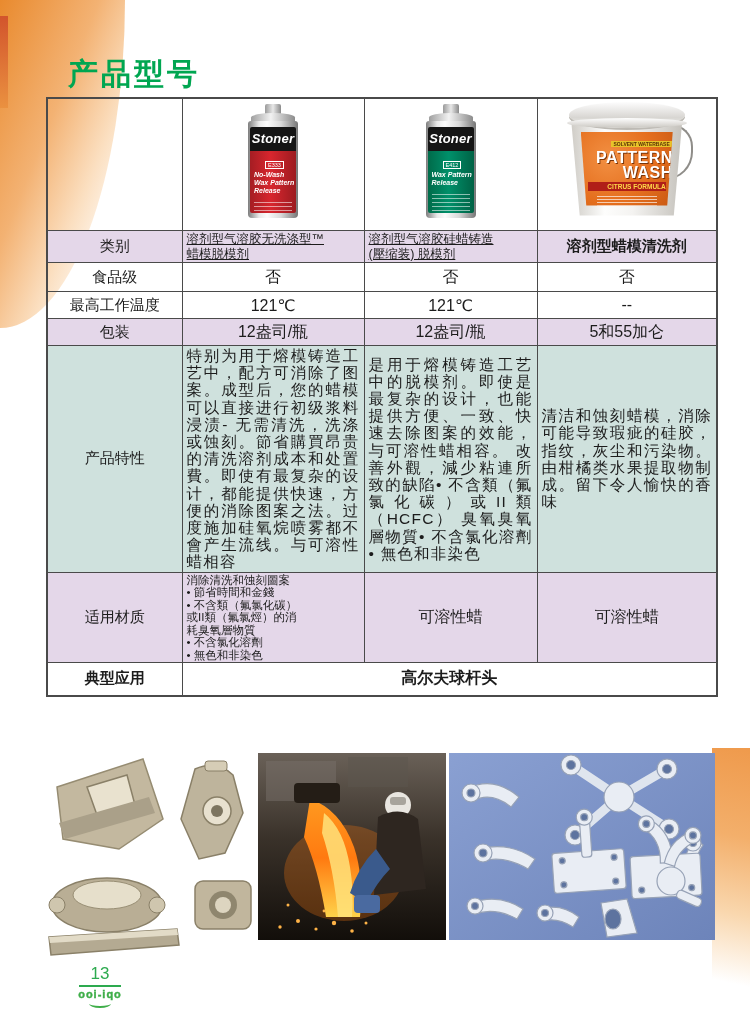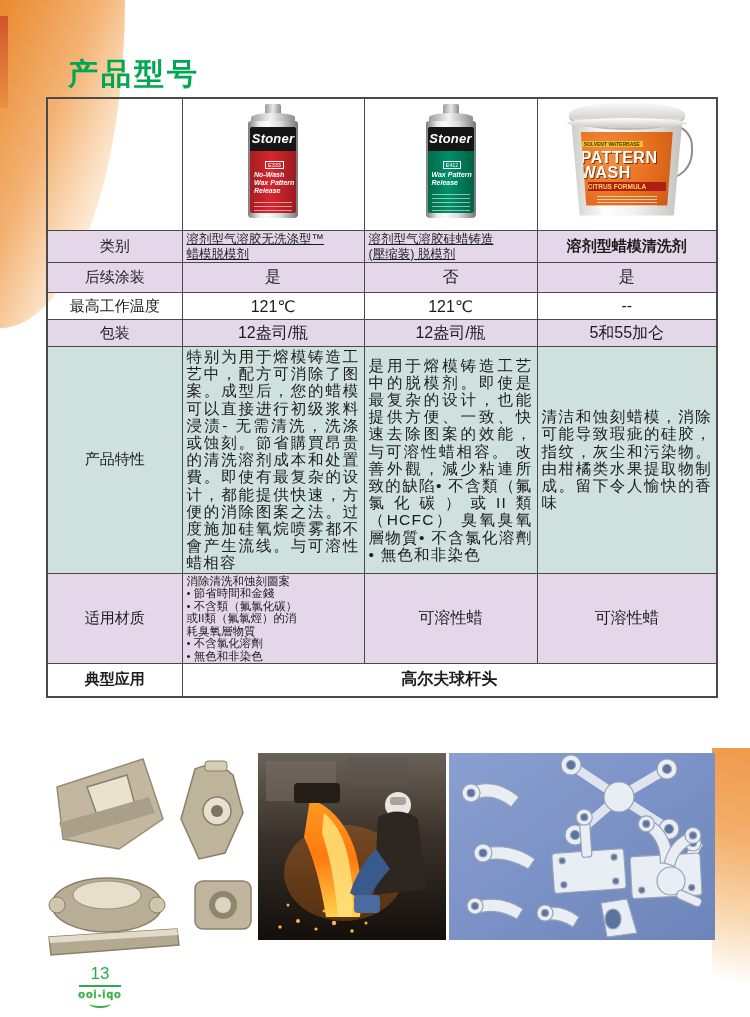--- a/index.html
+++ b/index.html
@@ -61,21 +61,21 @@
   .bucket{position:relative;display:inline-block;width:128px;height:122px;margin-bottom:0;}
   .bucket-lid{position:absolute;top:0;left:6px;width:116px;height:26px;background:
     linear-gradient(#fdfdfd,#d8d6d2 60%,#efefed);border-radius:50%;box-shadow:0 2px 0 #bdbab4;}
   .bucket-body{position:absolute;top:14px;left:8px;width:112px;height:100px;
     background:linear-gradient(90deg,#cfccc6,#fdfdfc 30%,#f4f3f1 55%,#c4c1bb);
     clip-path:polygon(0 0,100% 0,92% 100%,8% 100%);}
   .bucket-rim{position:absolute;top:16px;left:4px;width:120px;height:10px;background:
     linear-gradient(#fff,#cac7c1);border-radius:50%;}
   .bucket-label{position:absolute;top:30px;left:18px;width:92px;height:74px;
     background:radial-gradient(circle at 30% 35%,#f29043,#e56f1e 55%,#c85812);
-    clip-path:polygon(0 0,100% 0,94% 100%,6% 100%);text-align:left;color:#fff;}
+    clip-path:polygon(0 0,100% 0,94% 100%,6% 100%);text-align:right;color:#fff;}
   .bl-mini{display:inline-block;margin-top:5px;font-size:5px;background:#e8c32a;color:#5a3305;
     padding:0 3px;font-weight:bold;}
   .bl-title{font-size:16px;line-height:15px;font-weight:bold;letter-spacing:0.5px;
     color:#fff;text-shadow:1px 1px 0 #7a3408;}
   .bl-ribbon{margin:2px auto 0;width:78px;background:#b01e18;color:#ffd948;font-size:6.5px;
     font-weight:bold;padding:1px 0;}
   .bl-fine{margin:3px auto 0;width:60px;height:12px;
     background:repeating-linear-gradient(#fff0 0 2px,rgba(255,255,255,.65) 2px 3px);}
   .bucket-handle{position:absolute;right:-2px;top:22px;width:26px;height:52px;
     border:2px solid #8f8d89;border-left:none;border-radius:0 24px 30px 0;}
@@ -173,27 +173,27 @@
 
     <tr class="row-lav r-cat">
       <td class="lab">类别</td>
       <td class="cat-small">溶剂型气溶胶无洗涤型™
 蜡模脱模剂</td>
       <td class="cat-small">溶剂型气溶胶硅蜡铸造
 (壓缩装) 脱模剂</td>
       <td class="cat-big">溶剂型蜡模清洗剂</td>
     </tr>
 
-
-    <tr class="row-lav r-paint">
-      <td class="lab">后续涂装</td>
-      <td class="val">是</td>
+    <tr class="r-food">
+      <td class="lab">食品级</td>
       <td class="val">否</td>
-      <td class="val">是</td>
-    </tr>
+      <td class="val">否</td>
+      <td class="val">否</td>
+    </tr>
+
 
     <tr class="r-temp">
       <td class="lab">最高工作温度</td>
       <td class="val">121℃</td>
       <td class="val">121℃</td>
       <td class="val">--</td>
     </tr>
 
     <tr class="row-lav r-pack">
       <td class="lab">包装</td>

